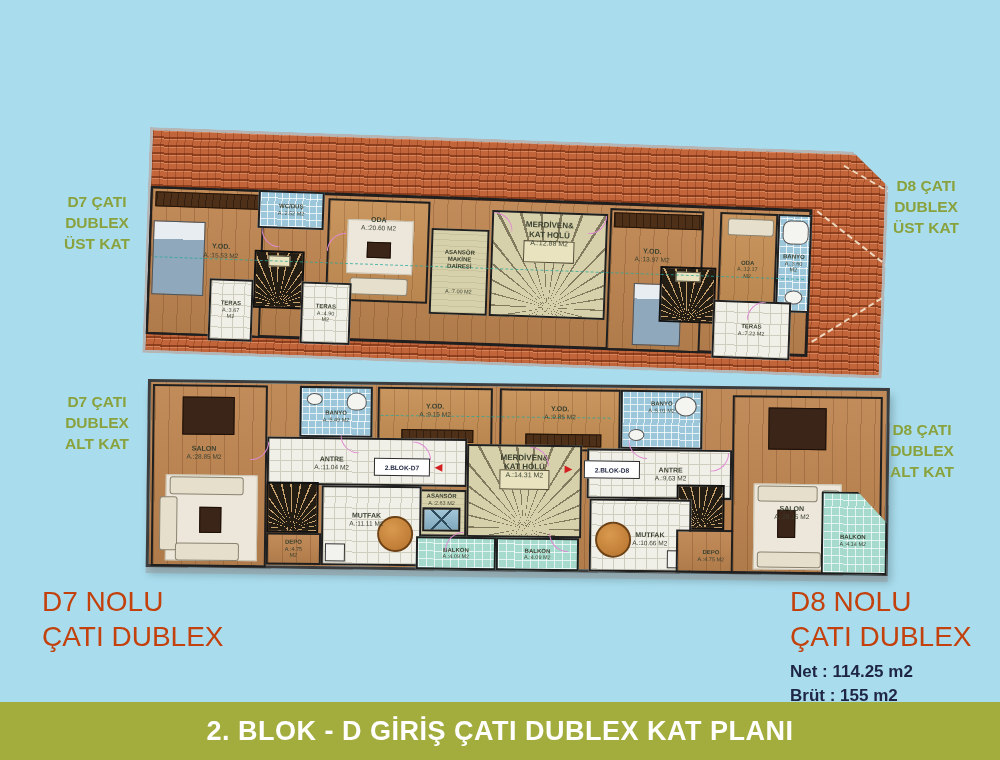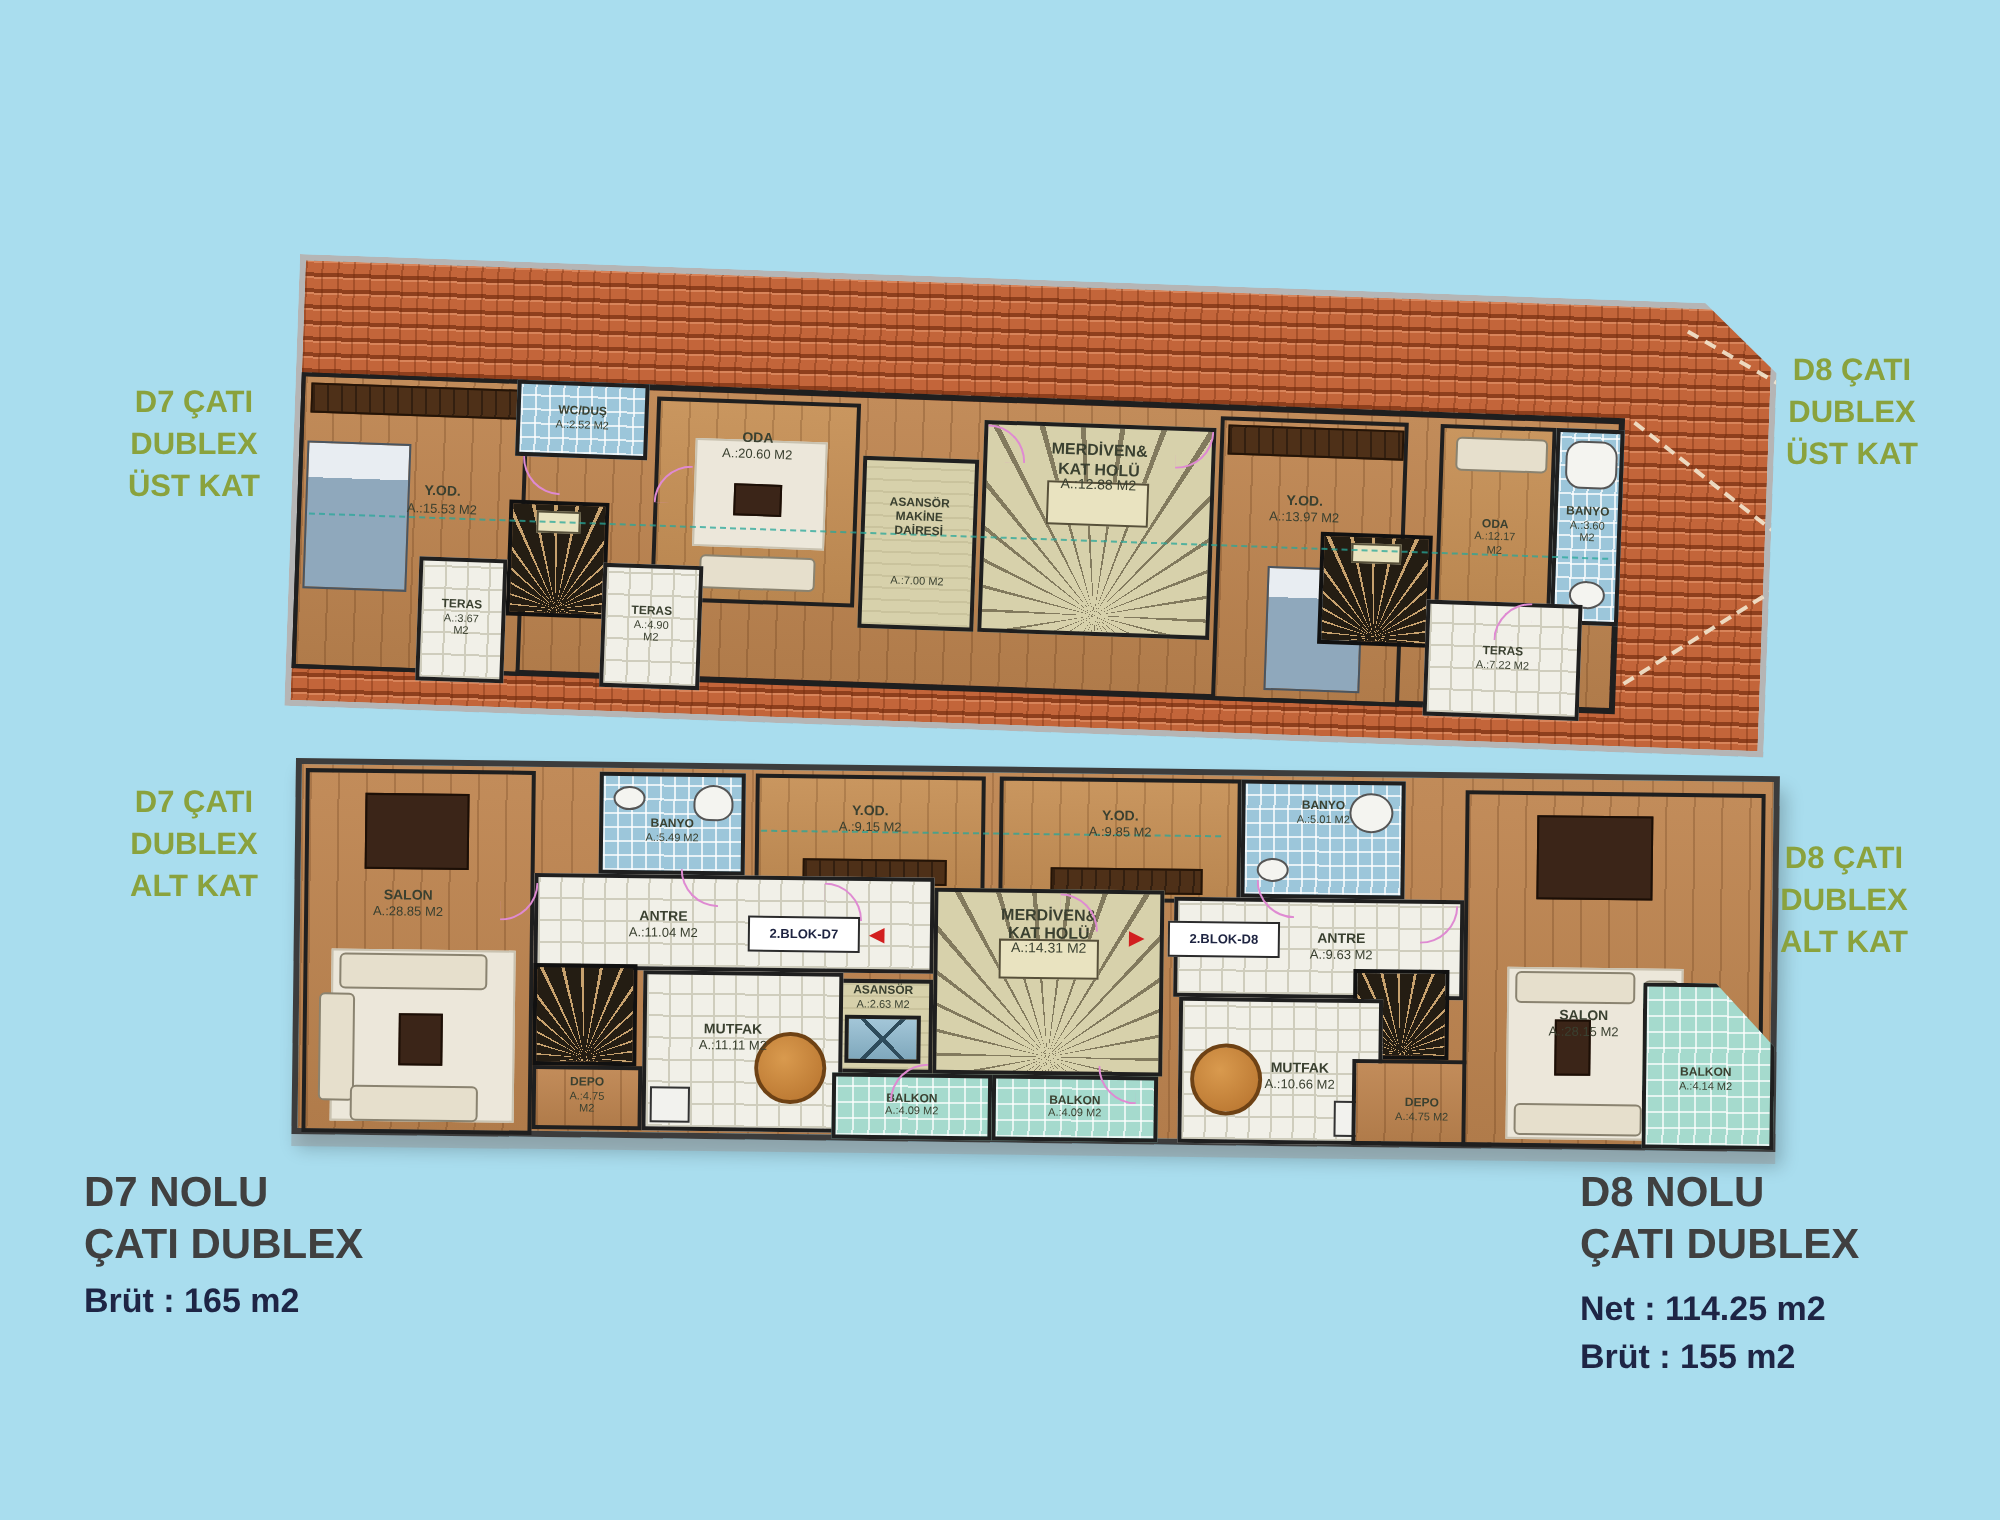--- a/index.html
+++ b/index.html
@@ -67,21 +67,21 @@
   .basin{background:#f4f4f0;border:1.5px solid #555;border-radius:50%;}
   .door{position:absolute;width:18px;height:18px;border-left:1.5px solid #df8ad2;border-bottom:1.5px solid #df8ad2;border-bottom-left-radius:100%;z-index:6;}
   .secline{position:absolute;border-top:1px dashed #27a79a;opacity:.75;z-index:4;}
   .hip{position:absolute;border-top:2px dashed #f3e7d0;opacity:.9;}
   .etag{position:absolute;background:#fff;border:1px solid #2b2b2b;display:flex;align-items:center;justify-content:center;
         font-size:6.5px;font-weight:700;color:#1d2340;z-index:7;}
   .earrow{position:absolute;color:#d21f1f;font-size:13px;font-weight:700;line-height:1;z-index:7;}
 
   
   .sideLabel{position:absolute;font-weight:700;font-size:15.5px;line-height:1.35;color:#8aa23d;text-align:center;}
-  .sumTitle{font-weight:700;font-size:21px;line-height:1.25;color:#404040;}
+  .sumTitle{font-weight:400;font-size:28px;line-height:1.25;color:#c2410c;}
   .sumLine{font-weight:700;font-size:17px;color:#1e2545;margin-top:4px;}
   .banner{position:absolute;left:0;top:702px;width:1000px;height:58px;background:#a3ad3e;display:flex;align-items:center;justify-content:center;}
   .bannerText{color:#ffffff;font-weight:700;font-size:27px;letter-spacing:.5px;}
 </style>
 </head>
 <body>
 
 <div class="stage">
 
   <div class="plan plan-upper">
@@ -376,23 +376,25 @@
   <div class="sideLabel pre" style="left:42px;top:392px;width:110px;">D7 ÇATI
 DUBLEX
 ALT KAT</div>
   <div class="sideLabel pre" style="left:868px;top:420px;width:108px;">D8 ÇATI
 DUBLEX
 ALT KAT</div>
 
   <div class="abs" style="left:42px;top:584px;width:230px;">
     <div class="sumTitle pre">D7 NOLU
 ÇATI DUBLEX</div>
-    <div class="sumLine">Brüt : 165 m2</div>
   </div>
   <div class="abs" style="left:790px;top:584px;width:230px;">
     <div class="sumTitle pre">D8 NOLU
 ÇATI DUBLEX</div>
     <div class="sumLine" style="margin-top:8px;">Net : 114.25 m2</div>
     <div class="sumLine">Brüt : 155 m2</div>
   </div>
 
+  <div class="banner">
+    <div class="bannerText">2. BLOK - D GİRİŞ ÇATI DUBLEX KAT PLANI</div>
+  </div>
 
 </div>
 
 </body></html>

